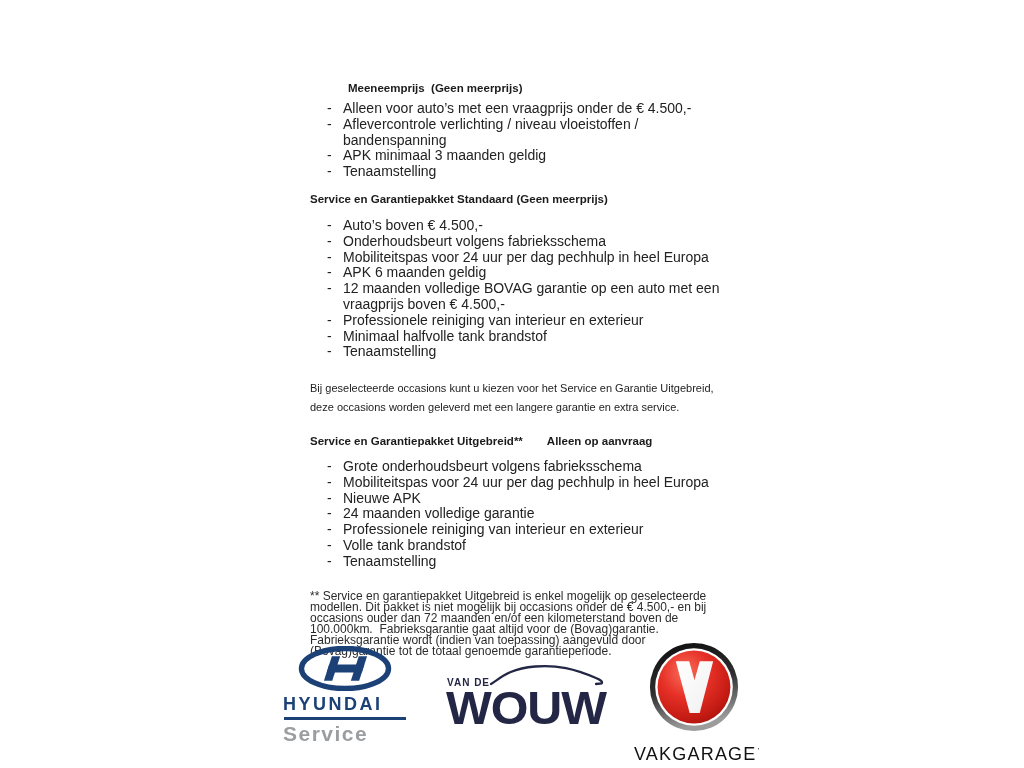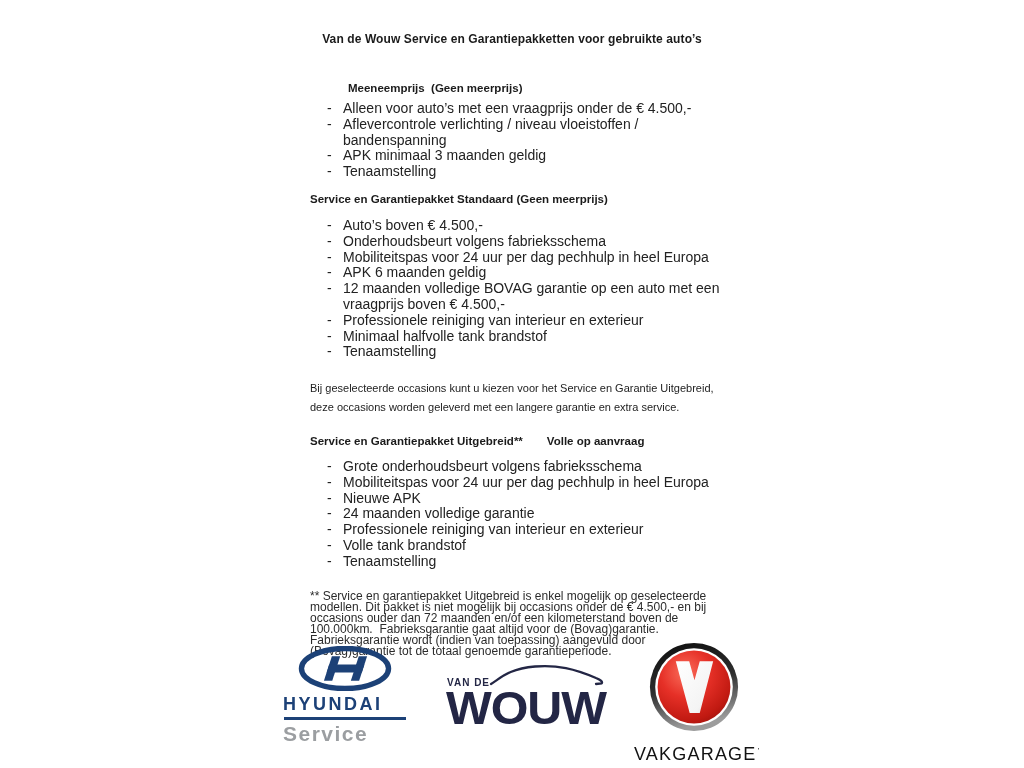--- a/index.html
+++ b/index.html
@@ -96,21 +96,20 @@
   }
   #vakgarage-logo .vg-label .tm {
     font-size: 8px; vertical-align: super; margin-left: 1px;
   }
 </style>
 </head>
 <body>
 
 <div class="doc">
 
-  <div class="title">Van de Wouw Service en Garantiepakketten voor gebruikte auto’s</div>
 
   <div class="heading" id="h1">Meeneemprijs  (Geen meerprijs)</div>
   <ul class="dashlist" id="ul1">
     <li>Alleen voor auto’s met een vraagprijs onder de € 4.500,-</li>
     <li>Aflevercontrole verlichting / niveau vloeistoffen / bandenspanning</li>
     <li>APK minimaal 3 maanden geldig</li>
     <li>Tenaamstelling</li>
   </ul>
 
   <div class="heading" id="h2">Service en Garantiepakket Standaard (Geen meerprijs)</div>
@@ -122,21 +121,21 @@
     <li>12 maanden volledige BOVAG garantie op een auto met een vraagprijs boven € 4.500,-</li>
     <li>Professionele reiniging van interieur en exterieur</li>
     <li>Minimaal halfvolle tank brandstof</li>
     <li>Tenaamstelling</li>
   </ul>
 
   <div class="para">Bij geselecteerde occasions kunt u kiezen voor het Service en Garantie Uitgebreid, deze occasions worden geleverd met een langere garantie en extra service.</div>
 
   <div class="heading" id="h3">
     <span>Service en Garantiepakket Uitgebreid**</span>
-    <span class="price">Volle op aanvraag</span>
+    <span class="price">Alleen op aanvraag</span>
   </div>
   <ul class="dashlist" id="ul3">
     <li>Grote onderhoudsbeurt volgens fabrieksschema</li>
     <li>Mobiliteitspas voor 24 uur per dag pechhulp in heel Europa</li>
     <li>Nieuwe APK</li>
     <li>24 maanden volledige garantie</li>
     <li>Professionele reiniging van interieur en exterieur</li>
     <li>Volle tank brandstof</li>
     <li>Tenaamstelling</li>
   </ul>

